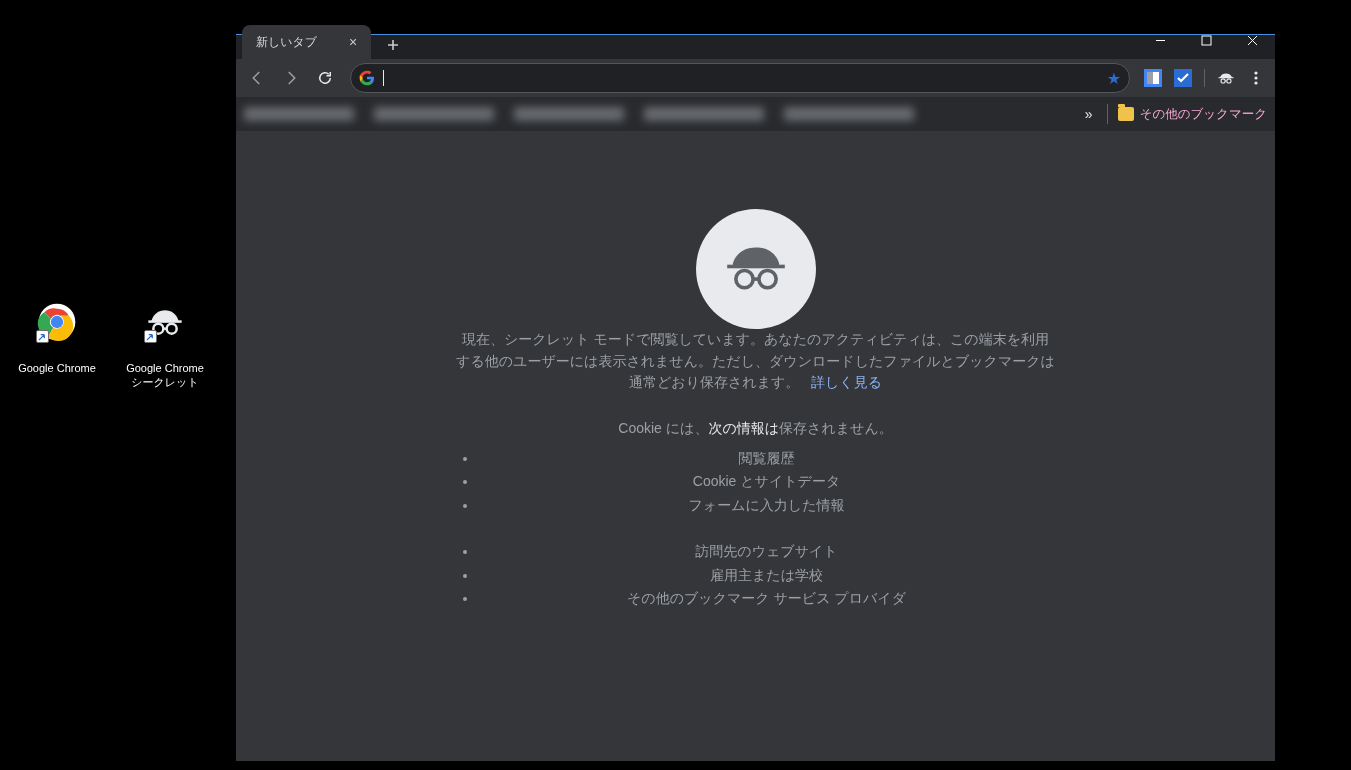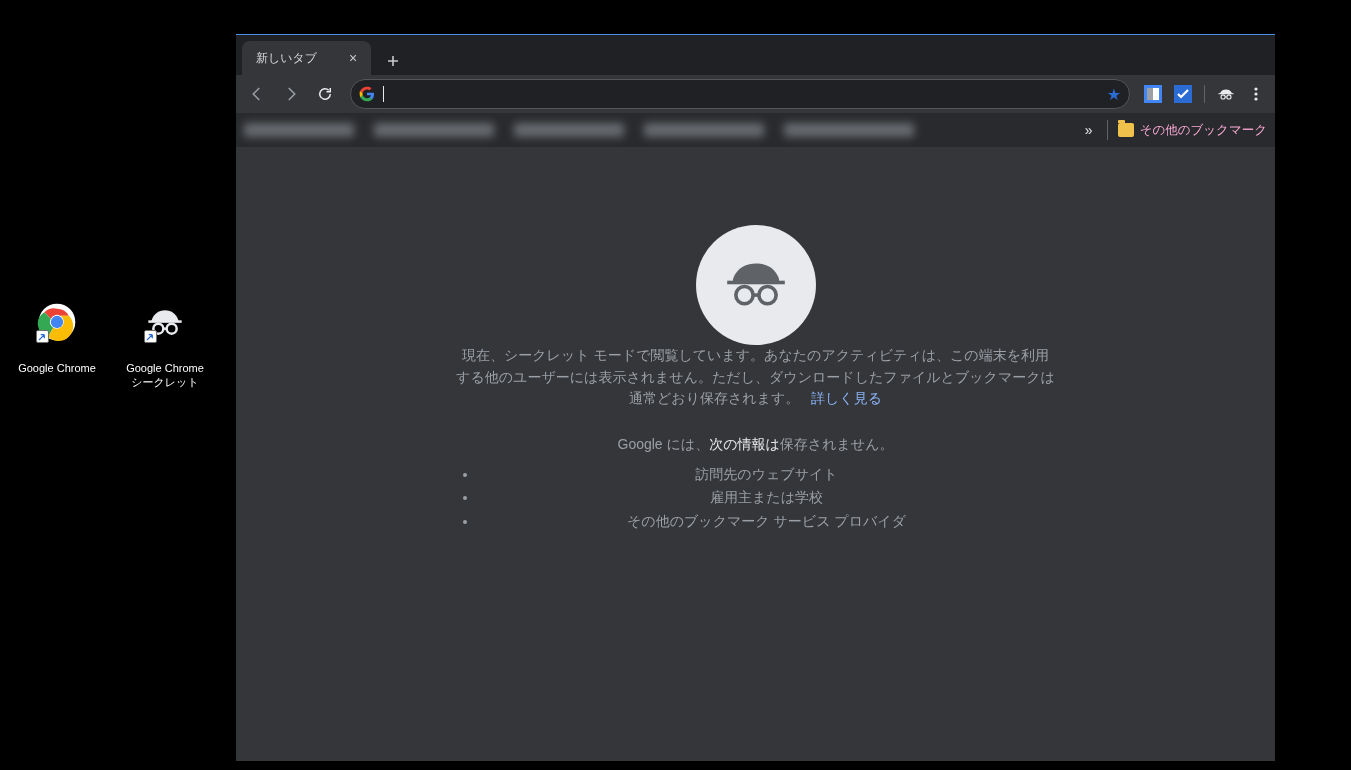--- a/index.html
+++ b/index.html
@@ -9,21 +9,21 @@
 .desk{position:absolute;left:12px;top:302px;display:flex;gap:18px;}
 .desk-item{width:90px;display:flex;flex-direction:column;align-items:center;gap:20px;cursor:pointer;}
 .desk-icon{width:40px;height:40px;display:flex;align-items:center;justify-content:center;position:relative;}
 .desk-label{font-size:11px;color:#fff;text-align:center;text-shadow:0 1px 2px #000;line-height:1.25;}
 .shortcut-badge{position:absolute;left:-1px;bottom:-1px;width:13px;height:13px;background:#fff;border:1px solid #6d6d6d;border-radius:2px;display:flex;align-items:center;justify-content:center;}
 .shortcut-badge svg{width:9px;height:9px;}
 
 
 .win{position:absolute;left:236px;top:34px;width:1039px;height:727px;background:#202124;border-top:1px solid #4a90e2;display:flex;flex-direction:column;}
 
-.titlebar{height:40px;display:flex;align-items:flex-start;background:#202124;flex-direction:column;}
+.titlebar{height:24px;display:flex;align-items:flex-end;background:#202124;}
 .tabstrip{flex:1;display:flex;align-items:flex-end;padding-left:6px;}
 .tab{height:34px;background:#35363a;border-radius:8px 8px 0 0;display:flex;align-items:center;padding:0 10px 0 14px;gap:28px;max-width:220px;margin-top:6px;}
 .tab-title{font-size:12px;color:#d9dadc;}
 .tab-close{width:16px;height:16px;border-radius:50%;display:flex;align-items:center;justify-content:center;color:#c9cace;font-size:14px;line-height:1;cursor:pointer;}
 .newtab{width:28px;height:28px;margin:8px 0 0 8px;display:flex;align-items:center;justify-content:center;color:#c9cace;border-radius:50%;cursor:pointer;}
 .winbtns{display:flex;}
 .winbtn{width:46px;height:38px;display:flex;align-items:center;justify-content:center;color:#fff;cursor:pointer;}
 
 .toolbar{height:38px;background:#35363a;display:flex;align-items:center;padding:0 6px;gap:4px;}
 .navbtn{width:30px;height:30px;display:flex;align-items:center;justify-content:center;color:#9aa0a6;border-radius:50%;cursor:pointer;}
@@ -218,22 +218,27 @@
           <path d="M46 64h8" stroke="#5f6367" stroke-width="5"></path>
         </svg>
     </div>
     <div class="body">
       <div class="para">
         <span>現在、シークレット モードで閲覧しています。あなたのアクティビティは、この端末を利用する他のユーザーには表示されません。ただし、ダウンロードしたファイルとブックマークは通常どおり保存されます。</span>
         <span>&nbsp;</span>
         <span class="link">詳しく見る</span>
       </div>
       <div class="lead">
-        <span>Google には、</span><span class="em">次の情報は</span><span>保存されません。</span>
-      </div>
+        <span>Cookie には、</span><span class="em">次の情報は</span><span>保存されません。</span>
+      </div>
+      <ul class="pts">
+        <li>閲覧履歴</li>
+        <li>Cookie とサイトデータ</li>
+        <li>フォームに入力した情報</li>
+      </ul>
       <ul class="pts">
         <li>訪問先のウェブサイト</li>
         <li>雇用主または学校</li>
         <li>その他のブックマーク サービス プロバイダ</li>
       </ul>
     </div>
   </div>
 
 </div>
 

